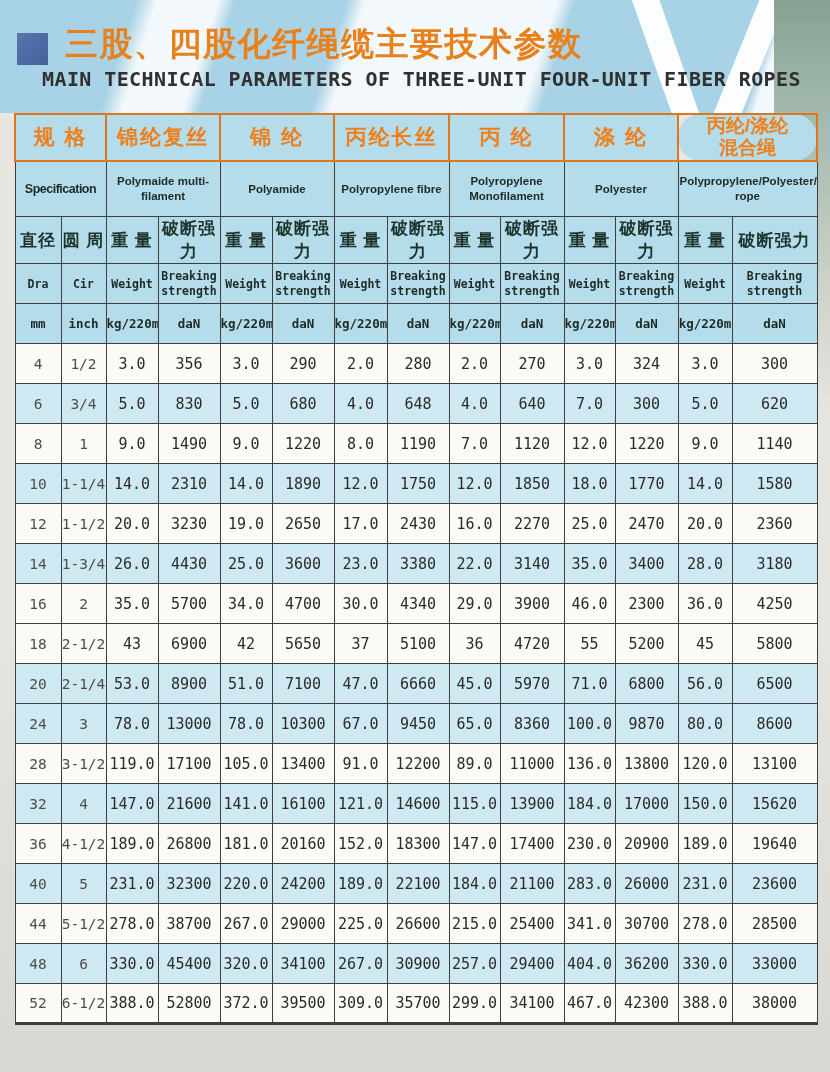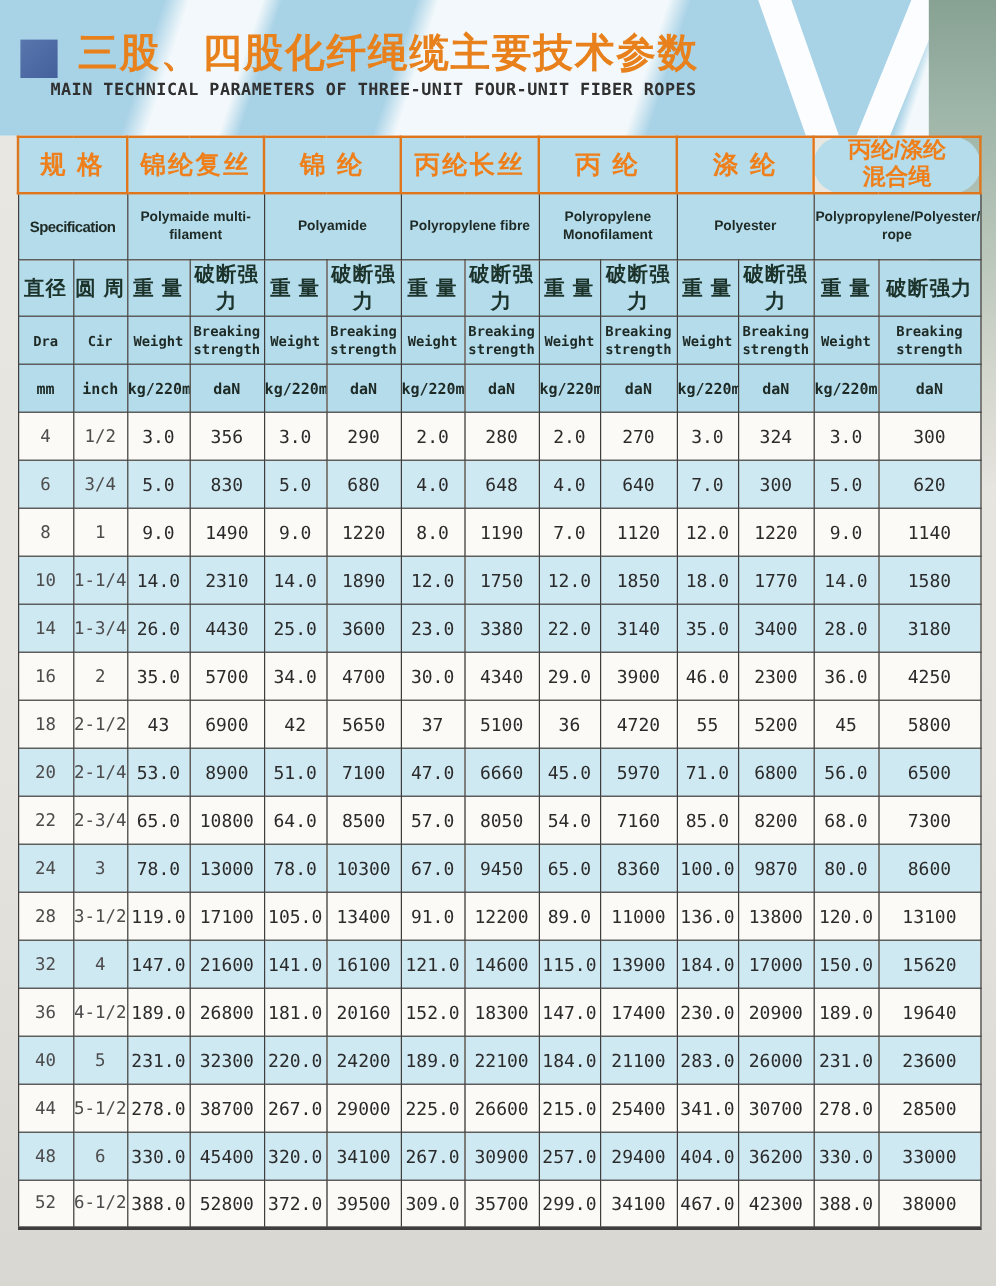--- a/index.html
+++ b/index.html
@@ -27,21 +27,21 @@
   
   .title-row{position:absolute; left:17px; top:26px;}
   .bullet{position:absolute; left:0; top:7px; width:31px; height:32px; background:linear-gradient(135deg,#5a76ae,#44609c);}
   .t-zh{
     margin-left:48px; font-size:33px; font-weight:700; color:#e8811c;
     letter-spacing:1.5px; line-height:1.1; white-space:nowrap;
   }
   .t-en{
     margin-left:25px; margin-top:5px; white-space:nowrap;
     font-family:"DejaVu Sans Mono","Liberation Mono",monospace;
-    font-weight:700; font-size:14px; color:#303030; letter-spacing:.4px;
+    font-weight:700; font-size:20px; color:#303030; letter-spacing:.4px;
   }
   
   table.spec{
     position:absolute; left:14px; top:113px; width:802px;
     border-collapse:collapse; table-layout:fixed;
     border-bottom:3px solid #3e3e3e;
   }
   th,td{
     border:1.5px solid #3e3e3e; padding:0; text-align:center; vertical-align:middle;
     overflow:hidden;
@@ -241,20 +241,36 @@
           <td class="str">1890</td>
           <td class="wt">12.0</td>
           <td class="str">1750</td>
           <td class="wt">12.0</td>
           <td class="str">1850</td>
           <td class="wt">18.0</td>
           <td class="str">1770</td>
           <td class="wt">14.0</td>
           <td class="str">1580</td>
         </tr>
+        <tr>
+          <td class="dia">12</td>
+          <td class="cir">1-1/2</td>
+          <td class="wt">20.0</td>
+          <td class="str">3230</td>
+          <td class="wt">19.0</td>
+          <td class="str">2650</td>
+          <td class="wt">17.0</td>
+          <td class="str">2430</td>
+          <td class="wt">16.0</td>
+          <td class="str">2270</td>
+          <td class="wt">25.0</td>
+          <td class="str">2470</td>
+          <td class="wt">20.0</td>
+          <td class="str">2360</td>
+        </tr>
         <tr class="shaded">
           <td class="dia">14</td>
           <td class="cir">1-3/4</td>
           <td class="wt">26.0</td>
           <td class="str">4430</td>
           <td class="wt">25.0</td>
           <td class="str">3600</td>
           <td class="wt">23.0</td>
           <td class="str">3380</td>
           <td class="wt">22.0</td>
@@ -305,36 +321,20 @@
           <td class="str">7100</td>
           <td class="wt">47.0</td>
           <td class="str">6660</td>
           <td class="wt">45.0</td>
           <td class="str">5970</td>
           <td class="wt">71.0</td>
           <td class="str">6800</td>
           <td class="wt">56.0</td>
           <td class="str">6500</td>
         </tr>
-        <tr>
-          <td class="dia">22</td>
-          <td class="cir">2-3/4</td>
-          <td class="wt">65.0</td>
-          <td class="str">10800</td>
-          <td class="wt">64.0</td>
-          <td class="str">8500</td>
-          <td class="wt">57.0</td>
-          <td class="str">8050</td>
-          <td class="wt">54.0</td>
-          <td class="str">7160</td>
-          <td class="wt">85.0</td>
-          <td class="str">8200</td>
-          <td class="wt">68.0</td>
-          <td class="str">7300</td>
-        </tr>
         <tr class="shaded">
           <td class="dia">24</td>
           <td class="cir">3</td>
           <td class="wt">78.0</td>
           <td class="str">13000</td>
           <td class="wt">78.0</td>
           <td class="str">10300</td>
           <td class="wt">67.0</td>
           <td class="str">9450</td>
           <td class="wt">65.0</td>

